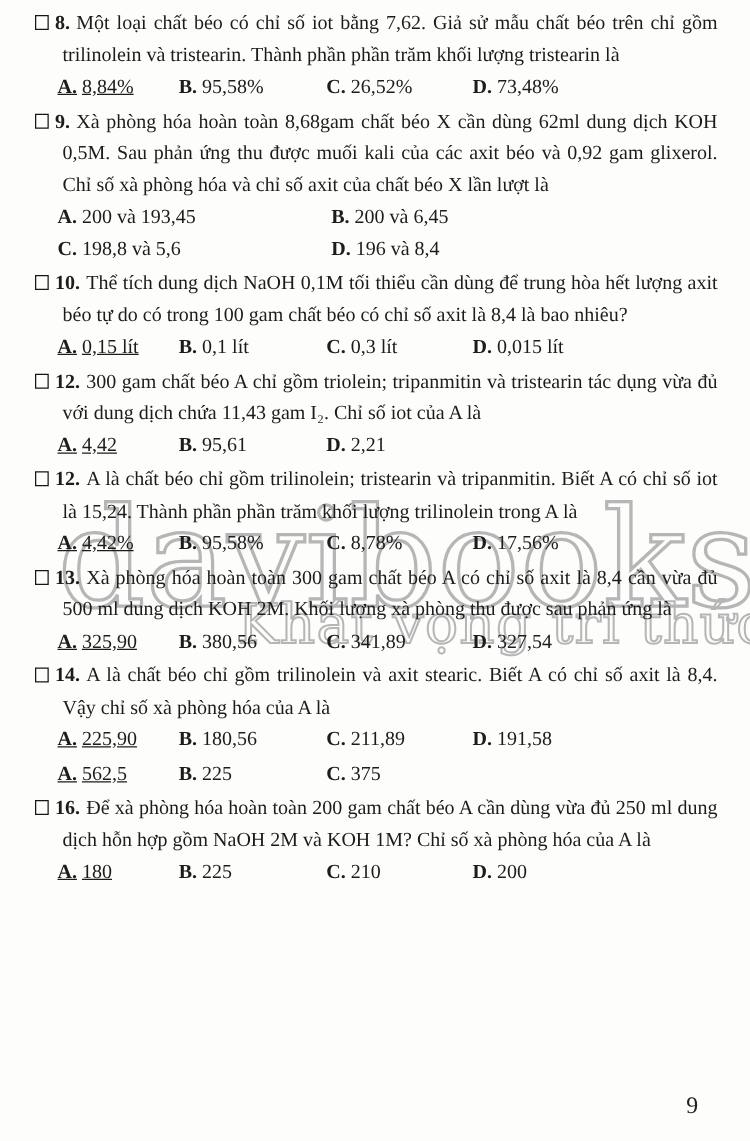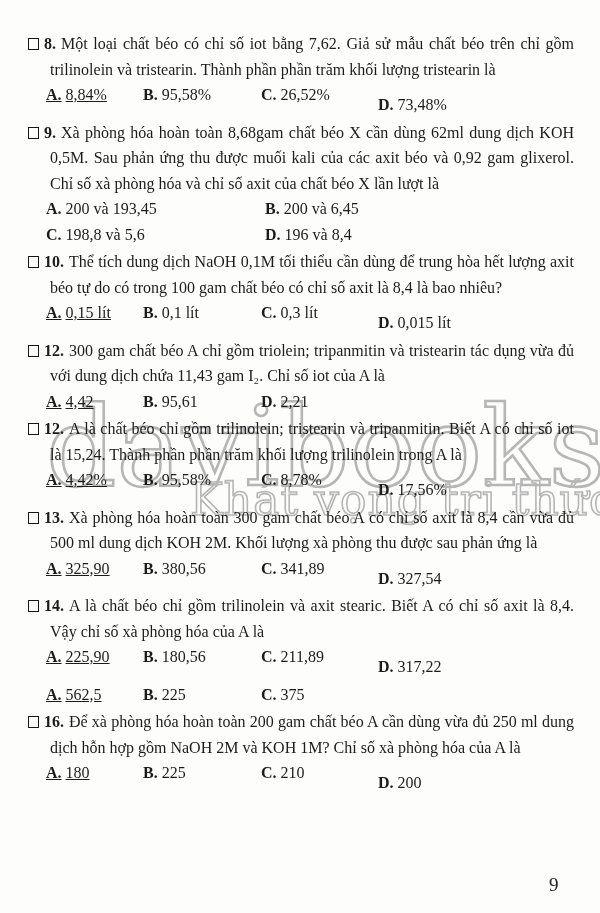--- a/index.html
+++ b/index.html
@@ -9,21 +9,21 @@
     height: 913px;
     margin: 0 auto;
     background: #fdfdfc;
     font-family: "Liberation Serif", serif;
     color: #1c1c1c;
     overflow: hidden;
   }
   .content {
     position: relative;
     z-index: 1;
-    padding: 31px 26px 0 28px;
+    padding: 6px 26px 0 28px;
   }
   .question { margin-bottom: 2px; }
   .q-text {
     margin: 0 0 0 22px;
     text-indent: -22px;
     text-align: justify;
     font-size: 16px;
     line-height: 25.5px;
   }
   .bullet {
@@ -40,21 +40,21 @@
     margin-left: 18px;
     font-size: 16px;
     line-height: 25.5px;
     display: flex;
     flex-wrap: wrap;
   }
   .options .option { white-space: nowrap; }
   .options.four .option:nth-child(1) { width: 97px; text-decoration: underline; }
   .options.four .option:nth-child(2) { width: 118px; }
   .options.four .option:nth-child(3) { width: 117px; }
-  .options.four .option:nth-child(4) { flex: 1; margin-top: 10px; }
+  .options.four .option:nth-child(4) { flex: 1; }
   .options.two .option:nth-child(odd)  { width: 219px; }
   .options.two .option:nth-child(even) { width: calc(100% - 219px); }
   .olabel { font-weight: bold; margin-right: 4px; }
 
   .watermark-title, .watermark-slogan {
     position: absolute;
     z-index: 0;
     font-family: "DejaVu Serif", serif;
     color: #d2d2d2;
     line-height: 1;
@@ -166,21 +166,21 @@
     </div>
   </div>
       <div class="question">
     <p class="q-text">
       <span class="bullet"></span><b class="qnum">14.</b><span class="qbody">A là chất béo chỉ gồm trilinolein và axit stearic. Biết A có chỉ số axit là 8,4. Vậy chỉ số xà phòng hóa của A là</span>
     </p>
     <div class="options four">
       <span class="option"><b class="olabel">A.</b><span class="ovalue">225,90</span></span>
       <span class="option"><b class="olabel">B.</b><span class="ovalue">180,56</span></span>
       <span class="option"><b class="olabel">C.</b><span class="ovalue">211,89</span></span>
-      <span class="option"><b class="olabel">D.</b><span class="ovalue">317,22</span></span>
+      <span class="option"><b class="olabel">D.</b><span class="ovalue">191,58</span></span>
     </div>
   </div>
       <div class="question">
     <div class="options four">
       <span class="option"><b class="olabel">A.</b><span class="ovalue">562,5</span></span>
       <span class="option"><b class="olabel">B.</b><span class="ovalue">225</span></span>
       <span class="option"><b class="olabel">C.</b><span class="ovalue">375</span></span>
     </div>
   </div>
       <div class="question">

